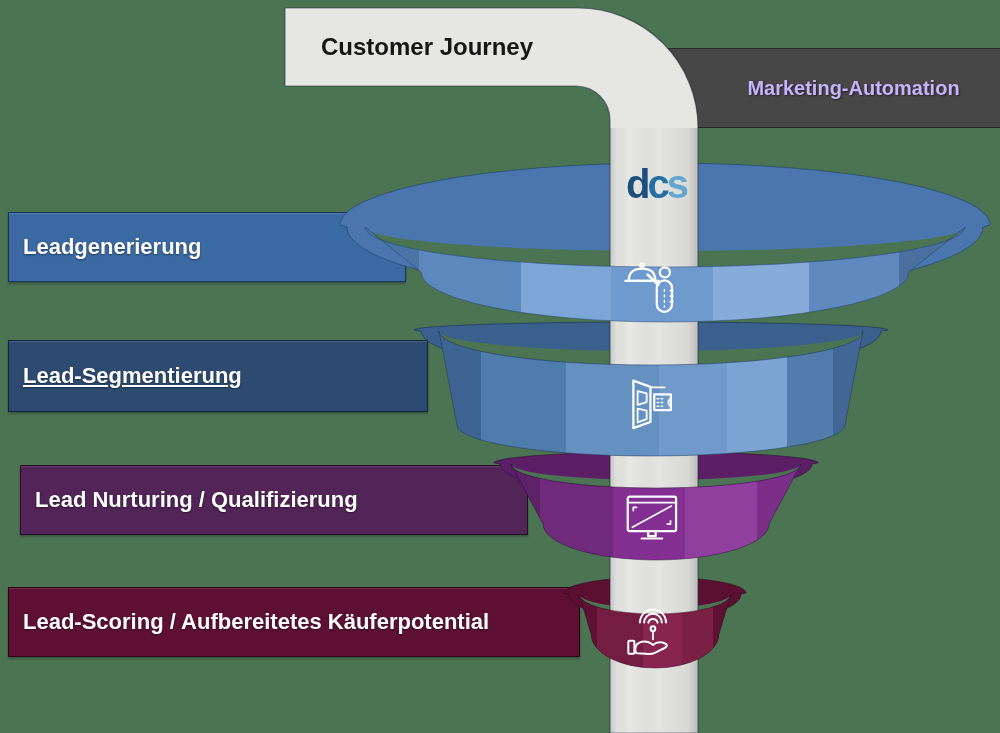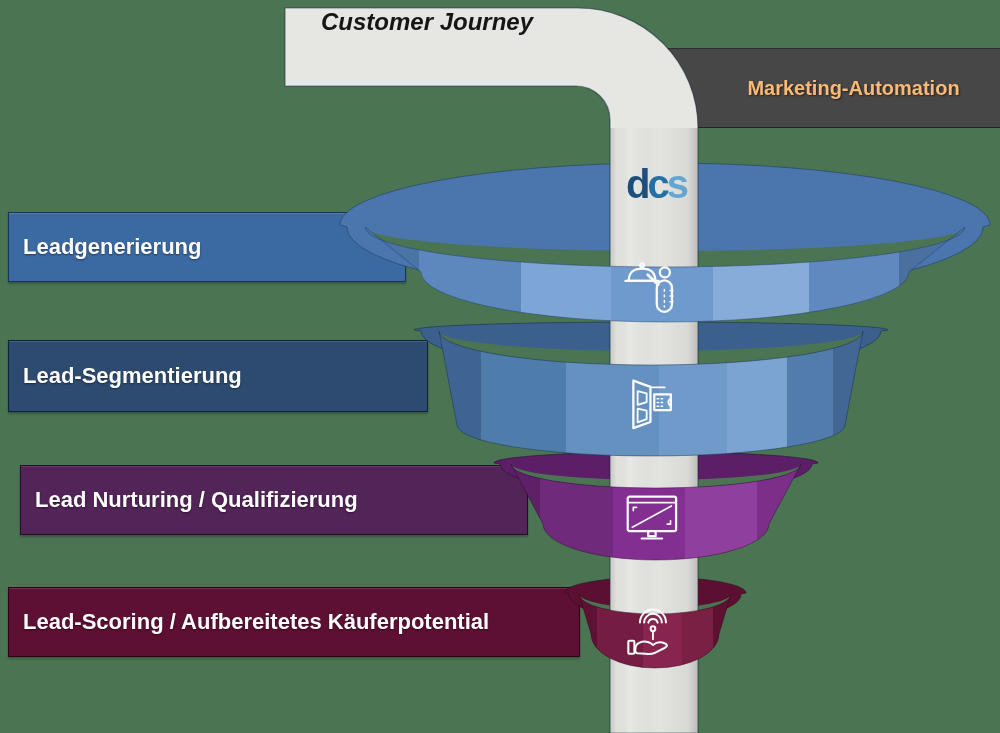--- a/index.html
+++ b/index.html
@@ -11,40 +11,39 @@
   
   .stage-banner{
     position:absolute;left:8px;display:flex;align-items:center;
     color:#ffffff;font-weight:bold;font-size:22px;
     padding-left:14px;box-sizing:border-box;
     text-shadow:0 1px 2px rgba(0,0,0,.45);
     box-shadow:inset 0 1px 0 rgba(255,255,255,.12), 0 2px 2px rgba(0,0,10,.25);
     z-index:1;
   }
   .banner-1{top:212px;width:398px;height:70px;background:#3b69a2;border:1px solid #17335c;}
-  .banner-2{top:340px;width:420px;height:72px;background:#2d4b70;border:1px solid #102338;}
+  .banner-2{top:340px;width:420px;height:72px;background:#2d4b70;border:1px solid #102338;text-decoration:underline;}
   .banner-3{top:465px;width:508px;height:70px;background:#522457;border:1px solid #260c29;margin-left:12px;}
   .banner-4{top:587px;width:572px;height:70px;background:#5d1034;border:1px solid #2b0415;}
   
   .ma-banner{
     position:absolute;left:655px;top:48px;width:345px;height:80px;
     background:#474747;border-top:1px solid #2e2e2e;border-bottom:1px solid #252525;
     display:flex;align-items:center;justify-content:center;
     padding-left:52px;box-sizing:border-box;
-    color:#fdba74;font-weight:bold;font-size:20px;
+    color:#c4b5fd;font-weight:bold;font-size:20px;
     text-shadow:1px 1px 2px rgba(0,0,0,.55);
     z-index:1;
   }
   
   .cj-label{
     position:absolute;left:285px;top:8px;width:310px;height:78px;
-    display:flex;padding-left:36px;box-sizing:border-box;
+    display:flex;align-items:center;padding-left:36px;box-sizing:border-box;
     color:#161616;font-weight:bold;font-size:24px;
     z-index:3;
-    font-style:italic;
   }
   .funnel-svg{position:absolute;left:0;top:0;z-index:2;pointer-events:none;}
 </style>
 </head>
 <body>
 
 <div class="ma-banner">
   <span>Marketing-Automation</span>
 </div>
 

